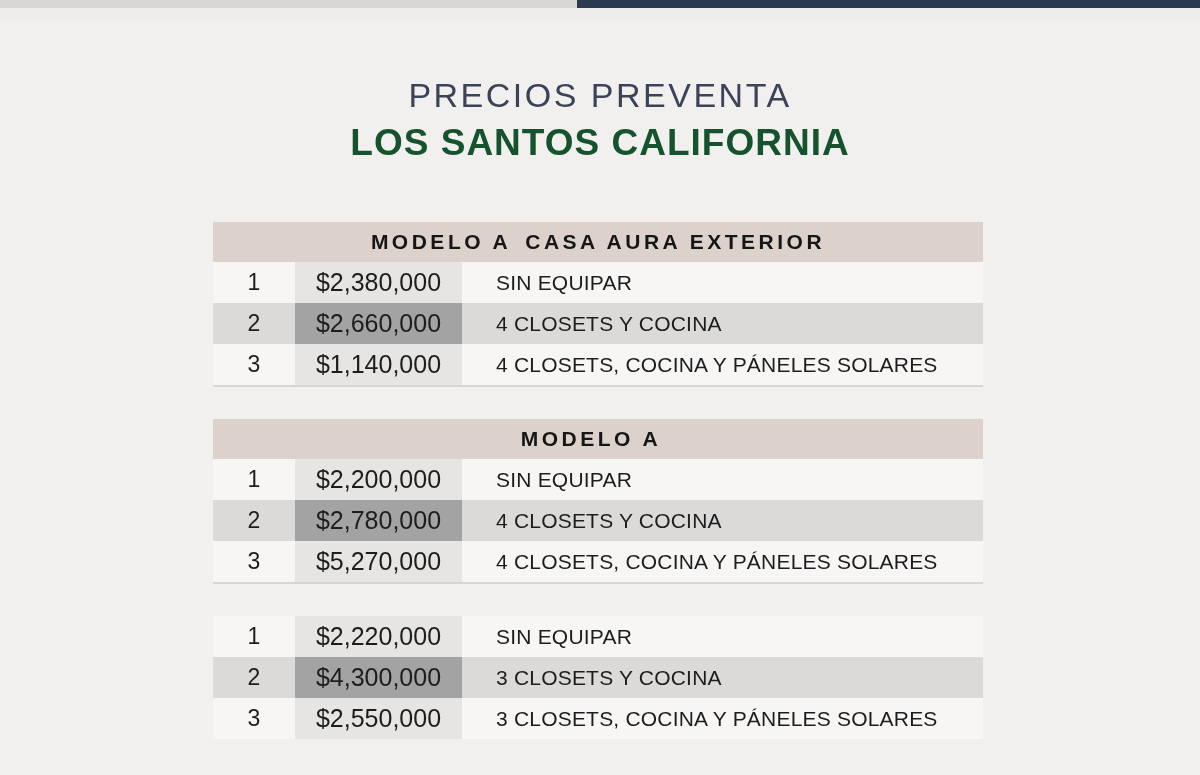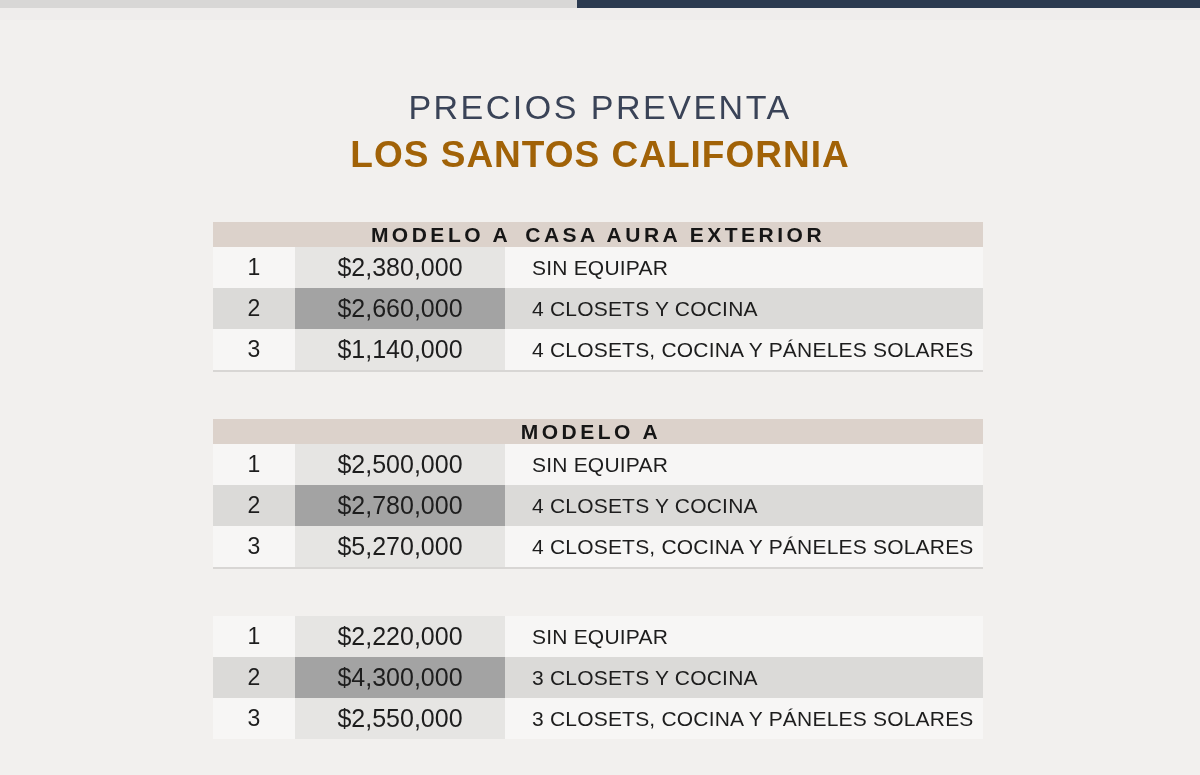--- a/index.html
+++ b/index.html
@@ -11,55 +11,55 @@
     position:relative;
   }
 
   
   .topbar { position:absolute; top:0; left:0; width:1200px; height:8px; display:flex; }
   .topbar-left  { width:577px; height:100%; background:#d8d7d6; }
   .topbar-right { flex:1; height:100%; background:#2b3a50; }
   .topbar-under { position:absolute; top:8px; left:0; width:1200px; height:12px; background:#efedec; }
 
   
-  .title-block { position:absolute; top:88px; left:0; width:1200px; text-align:center; }
+  .title-block { position:absolute; top:76px; left:0; width:1200px; text-align:center; }
   .subtitle {
     font-size:34px; font-weight:300; letter-spacing:2.5px;
     color:#3a4357;
   }
   .main-title {
     margin-top:7px;
     font-size:37px; font-weight:800; letter-spacing:1px;
-    color:#a16207;
+    color:#14532d;
   }
 
   
   .table { position:absolute; left:213px; width:770px; }
   .table-1 { top:222px; }
   .table-2 { top:419px; }
   .table-3 { top:616px; }
 
   .thead {
-    height:25px; background:#dcd2cb;
+    height:40px; background:#dcd2cb;
     display:flex; align-items:center; justify-content:center;
     font-size:21px; color:#161616; letter-spacing:3.5px;
     font-weight:600; white-space:pre;
   }
   .thead .strong { font-weight:800; margin-right:14px; }
 
   .trow { height:41px; display:flex; align-items:stretch; }
   .trow.odd  { background:#f7f6f5; }
   .trow.even { background:#dbdad8; }
 
   .cell { display:flex; align-items:center; }
   .c-num   { width:82px; justify-content:center; font-size:23px; }
-  .c-price { width:210px; justify-content:center; font-size:25px; }
+  .c-price { width:167px; justify-content:center; font-size:25px; }
   .trow.odd  .c-price { background:#e6e5e3; }
   .trow.even .c-price { background:#a3a3a3; }
-  .c-desc  { flex:1; padding-left:27px; font-size:21px; letter-spacing:0.2px; }
+  .c-desc  { flex:1; padding-left:34px; font-size:21px; letter-spacing:0.2px; }
 
   .tfoot-line { height:2px; background:#d8d6d4; }
 </style>
 </head>
 <body>
 
 <div class="topbar">
   <div class="topbar-left"></div>
   <div class="topbar-right"></div>
 </div>
@@ -87,21 +87,21 @@
     <div class="cell c-price">$1,140,000</div>
     <div class="cell c-desc">4 CLOSETS, COCINA Y PÁNELES SOLARES</div>
   </div>
   <div class="tfoot-line"></div>
 </div>
 
 <div class="table table-2">
   <div class="thead"><span class="strong">MODELO A</span></div>
   <div class="trow odd">
     <div class="cell c-num">1</div>
-    <div class="cell c-price">$2,500,000</div>
+    <div class="cell c-price">$2,200,000</div>
     <div class="cell c-desc">SIN EQUIPAR</div>
   </div>
   <div class="trow even">
     <div class="cell c-num">2</div>
     <div class="cell c-price">$2,780,000</div>
     <div class="cell c-desc">4 CLOSETS Y COCINA</div>
   </div>
   <div class="trow odd">
     <div class="cell c-num">3</div>
     <div class="cell c-price">$5,270,000</div>

